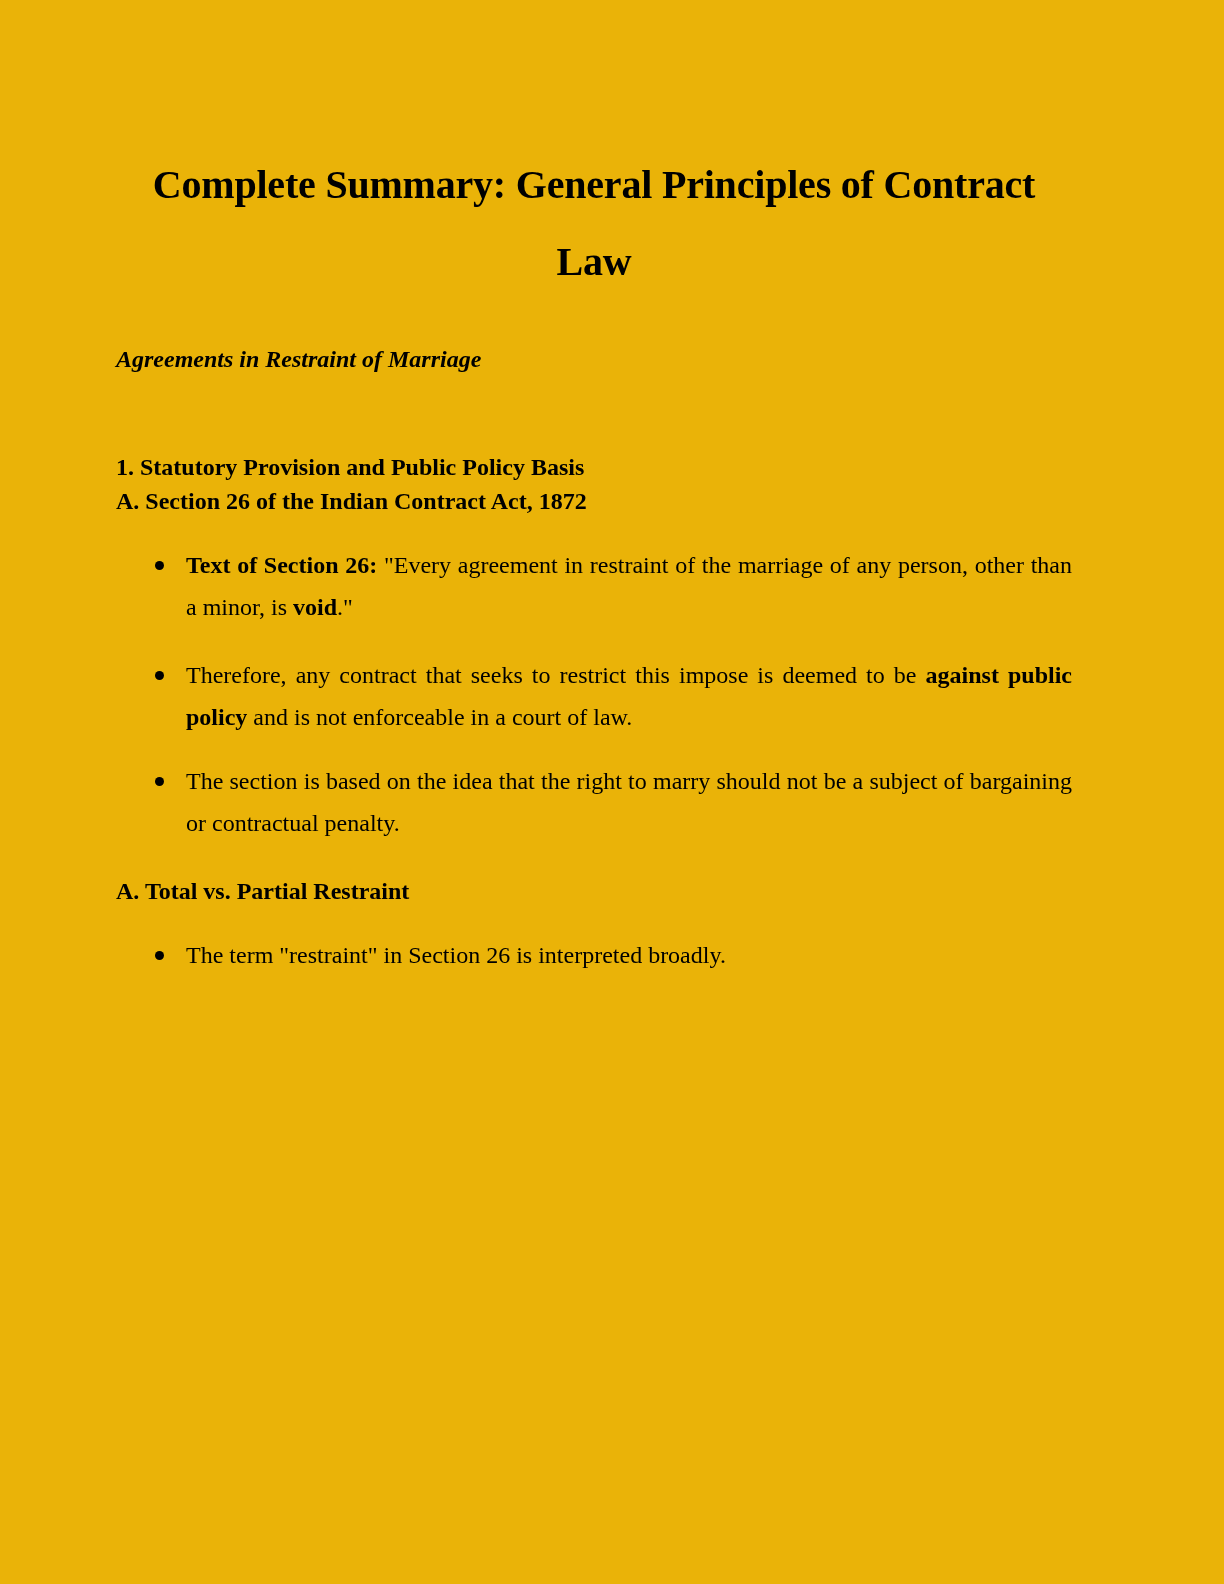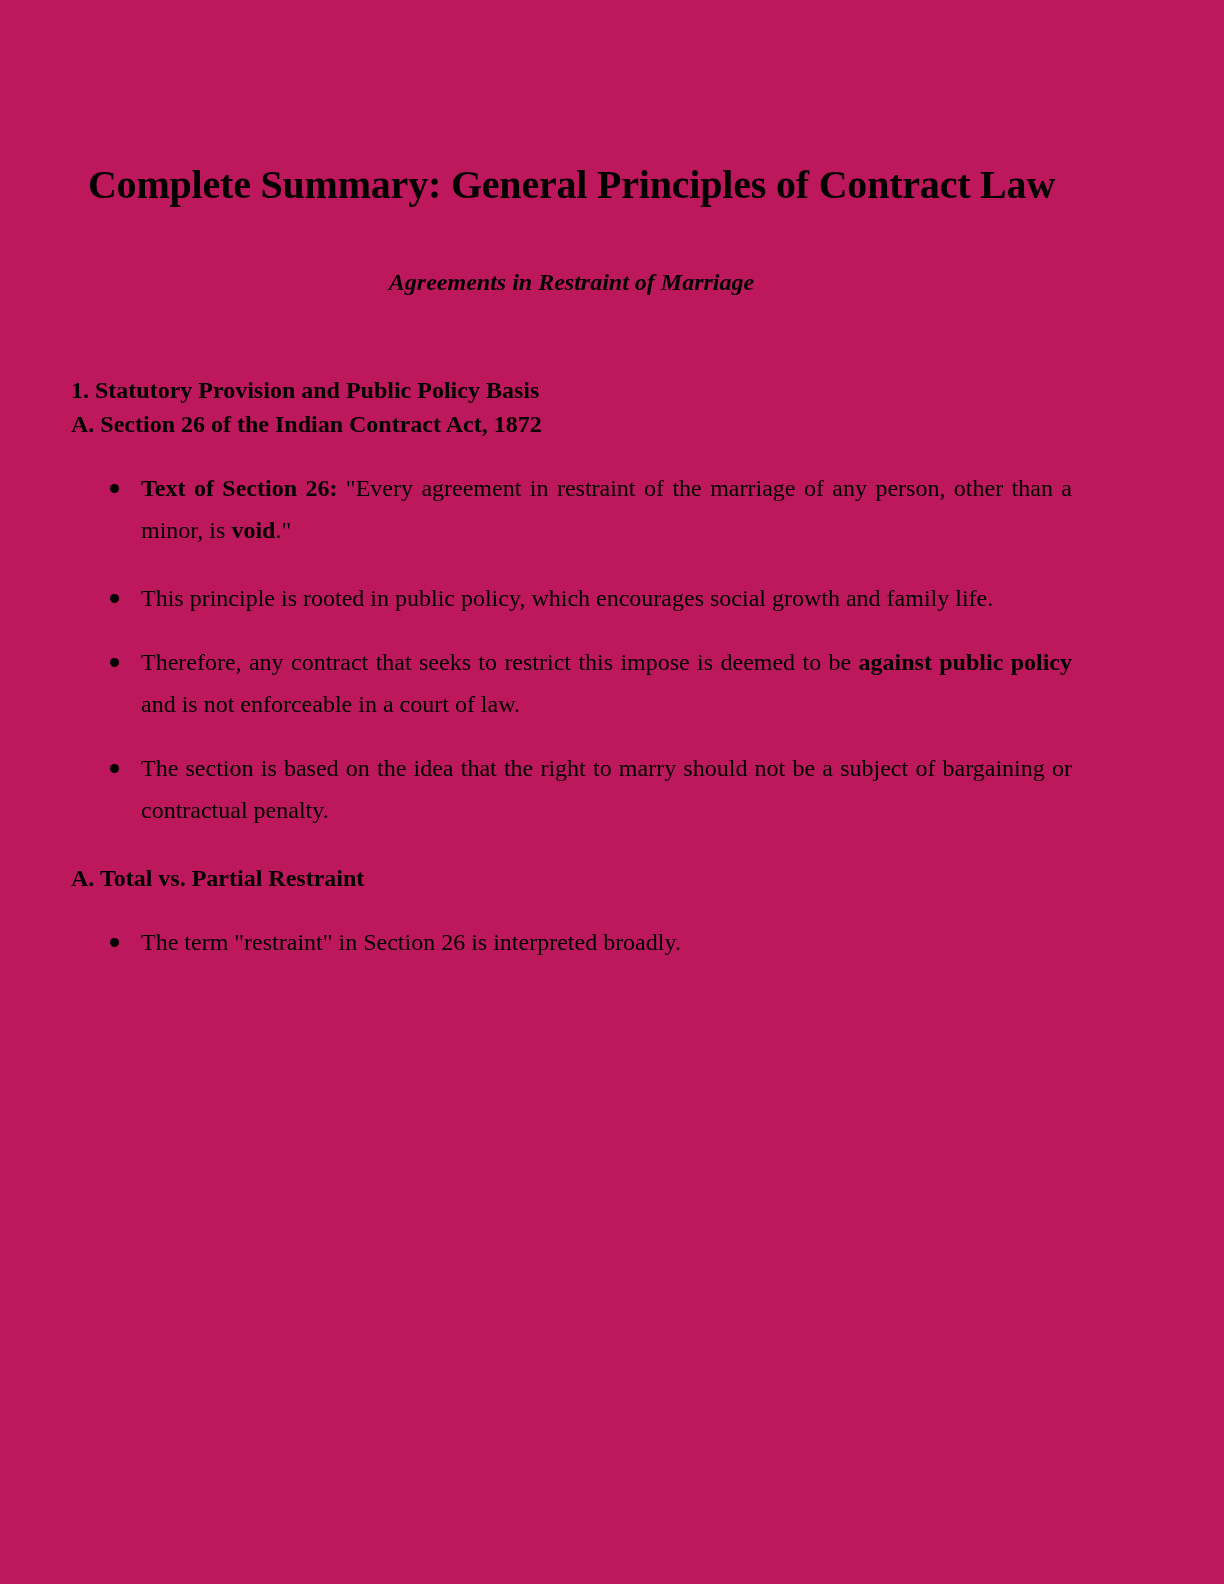--- a/index.html
+++ b/index.html
@@ -12,38 +12,37 @@
     height: 1584px;
     font-family: "Liberation Serif", "DejaVu Serif", serif;
     color: #000000;
     -webkit-font-smoothing: antialiased;
   }
   .page {
     position: relative;
     width: 1224px;
     height: 1584px;
     box-sizing: border-box;
-    padding: 146px 152px 0 71px;
-    background: #be185d;
+    padding: 146px 152px 0 116px;
+    background: #eab308;
     overflow: hidden;
   }
   .doc-title {
     font-size: 40px;
     font-weight: bold;
     line-height: 77px;
     text-align: center;
     margin: 0;
     padding: 0 10px;
     letter-spacing: -0.2px;
   }
   .doc-subtitle {
     font-size: 24px;
     font-weight: bold;
     font-style: italic;
-    text-align: center;
     margin: 0;
     padding-top: 42px;
     line-height: 34px;
   }
   .section-gap {
     height: 70px;
   }
   .heading {
     font-size: 24px;
     font-weight: bold;
@@ -108,21 +107,20 @@
       <div class="heading h-main">1. Statutory Provision and Public Policy Basis</div>
 
       <div class="heading h-sub">A. Section 26 of the Indian Contract Act, 1872</div>
 
       <ul class="bullets block-after-heading">
         <li class="bullet"><b>Text of Section 26:</b><span> "Every agreement in restraint of the marriage of any person, other than a minor, is </span><b>void</b><span>."</span></li>
       </ul>
 
 
       <ul class="bullets block-after-heading">
-        <li class="bullet"><span>This principle is rooted in public policy, which encourages social growth and family life.</span></li>
         <li class="bullet"><span>Therefore, any contract that seeks to restrict this impose is deemed to be </span><b>against public policy</b><span> and is not enforceable in a court of law.</span></li>
         <li class="bullet"><span>The section is based on the idea that the right to marry should not be a subject of bargaining or contractual penalty.</span></li>
       </ul>
     </div>
 
     <div class="grp">
 
       <div class="heading h-sub">A. Total vs. Partial Restraint</div>
 
       <ul class="bullets block-after-heading">

